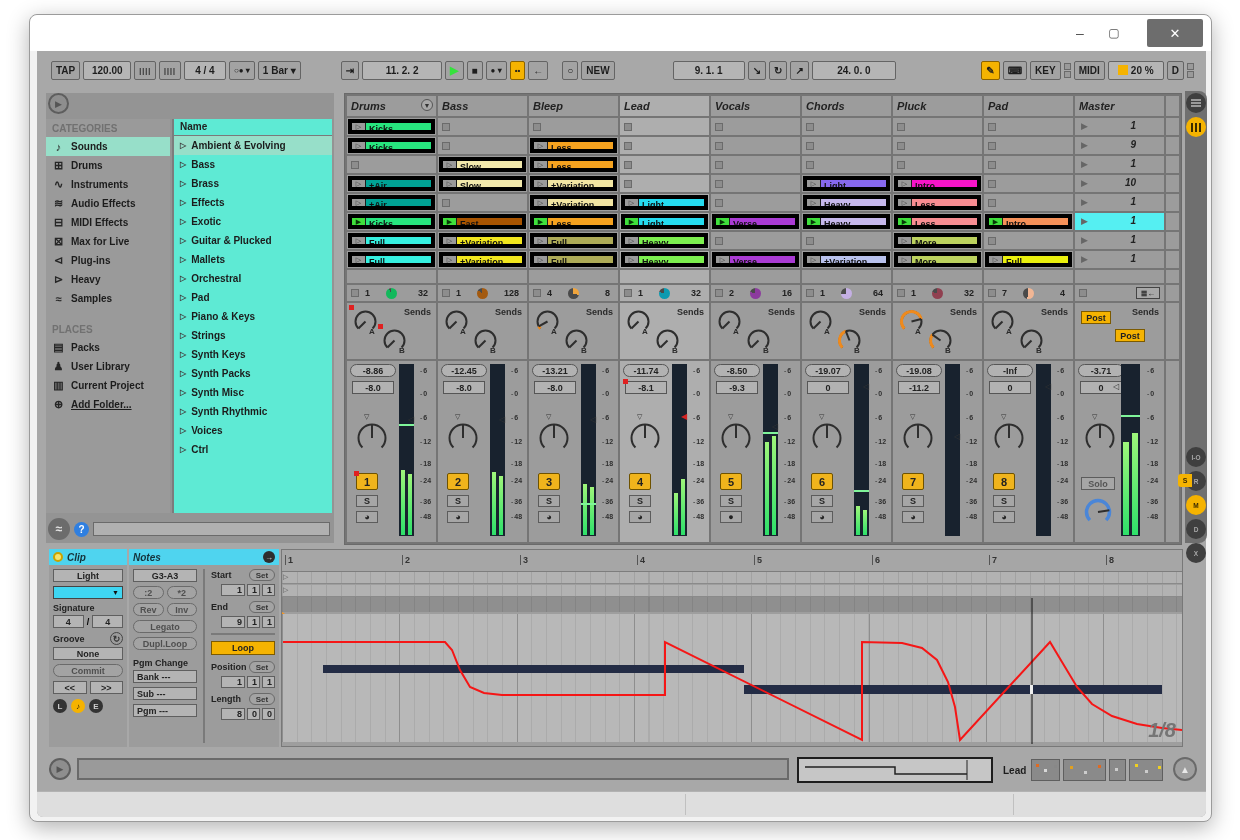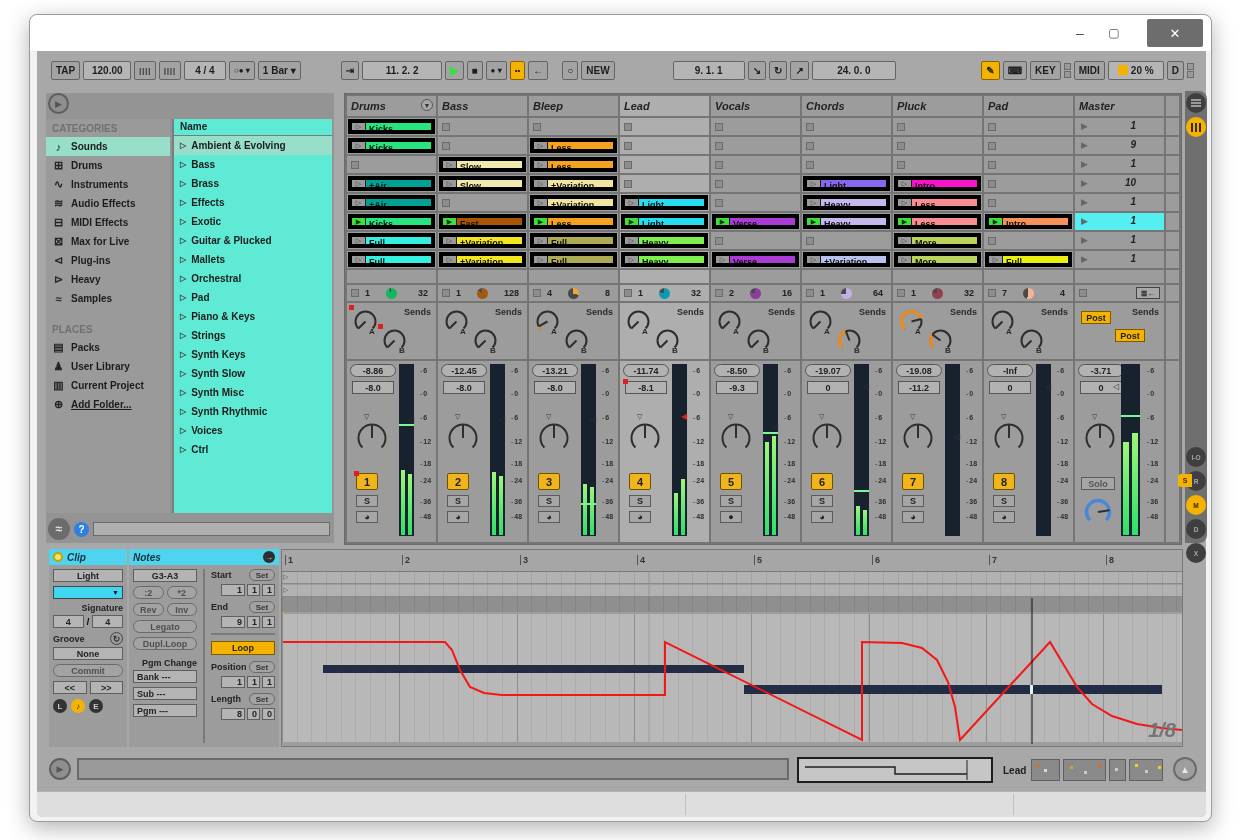--- a/index.html
+++ b/index.html
@@ -124,21 +124,21 @@
   .phead{position:absolute;left:0;top:0;right:0;height:16px;background:#4fd4ef;display:flex;align-items:center;
     font-size:10px;font-weight:bold;font-style:italic;color:#15323a;padding:0 4px;gap:4px;}
   .clipact{width:10px;height:10px;border-radius:50%;border:2px solid #caa300;background:#f7e26b;}
   .linkc{margin-left:auto;width:12px;height:12px;border-radius:50%;background:#2e2e2e;color:#ddd;font-size:8px;
     display:flex;align-items:center;justify-content:center;}
   .pbody{position:absolute;left:0;top:16px;right:0;bottom:0;padding:4px 4px;}
   .fbox{height:13px;background:#b4b4b4;border:1px solid #5f5f5f;font-size:9px;font-weight:bold;color:#222;
     display:flex;align-items:center;justify-content:center;margin-bottom:4px;}
   .cswatch{height:13px;background:#3fd6f2;border:1px solid #444;display:flex;align-items:center;justify-content:flex-end;
     padding:0 3px;font-size:7px;color:#111;margin-bottom:4px;}
-  .plbl{font-size:9px;font-weight:bold;color:#222;margin:3px 0 2px;text-align:right;}
+  .plbl{font-size:9px;font-weight:bold;color:#222;margin:3px 0 2px;}
   .pill{height:13px;border:1px solid #6a6a6a;border-radius:7px;background:#a3a3a3;font-size:9px;font-weight:bold;
     color:#4f4f4f;display:flex;align-items:center;justify-content:center;margin-bottom:4px;}
   .row2{display:flex;gap:3px;align-items:center;margin-bottom:4px;}
   .row2 .fbox,.row2 .pill{flex:1;margin-bottom:0;}
   .circ3{display:flex;gap:4px;margin-top:5px;}
   .circ3 div{width:14px;height:14px;border-radius:50%;background:#333;color:#ccc;font-size:8px;font-weight:bold;
     display:flex;align-items:center;justify-content:center;}
   .circ3 div.yellow{background:#f5b301;color:#3a2a00;}
   .grv{margin-left:auto;width:13px;height:13px;border-radius:50%;border:1px solid #444;font-size:9px;color:#333;
     display:flex;align-items:center;justify-content:center;}
@@ -354,21 +354,21 @@
             <div class="list-item">
               <span class="tri">▷</span>
               <span>Strings</span>
             </div>
             <div class="list-item">
               <span class="tri">▷</span>
               <span>Synth Keys</span>
             </div>
             <div class="list-item">
               <span class="tri">▷</span>
-              <span>Synth Slow</span>
+              <span>Synth Packs</span>
             </div>
             <div class="list-item">
               <span class="tri">▷</span>
               <span>Synth Misc</span>
             </div>
             <div class="list-item">
               <span class="tri">▷</span>
               <span>Synth Rhythmic</span>
             </div>
             <div class="list-item">

